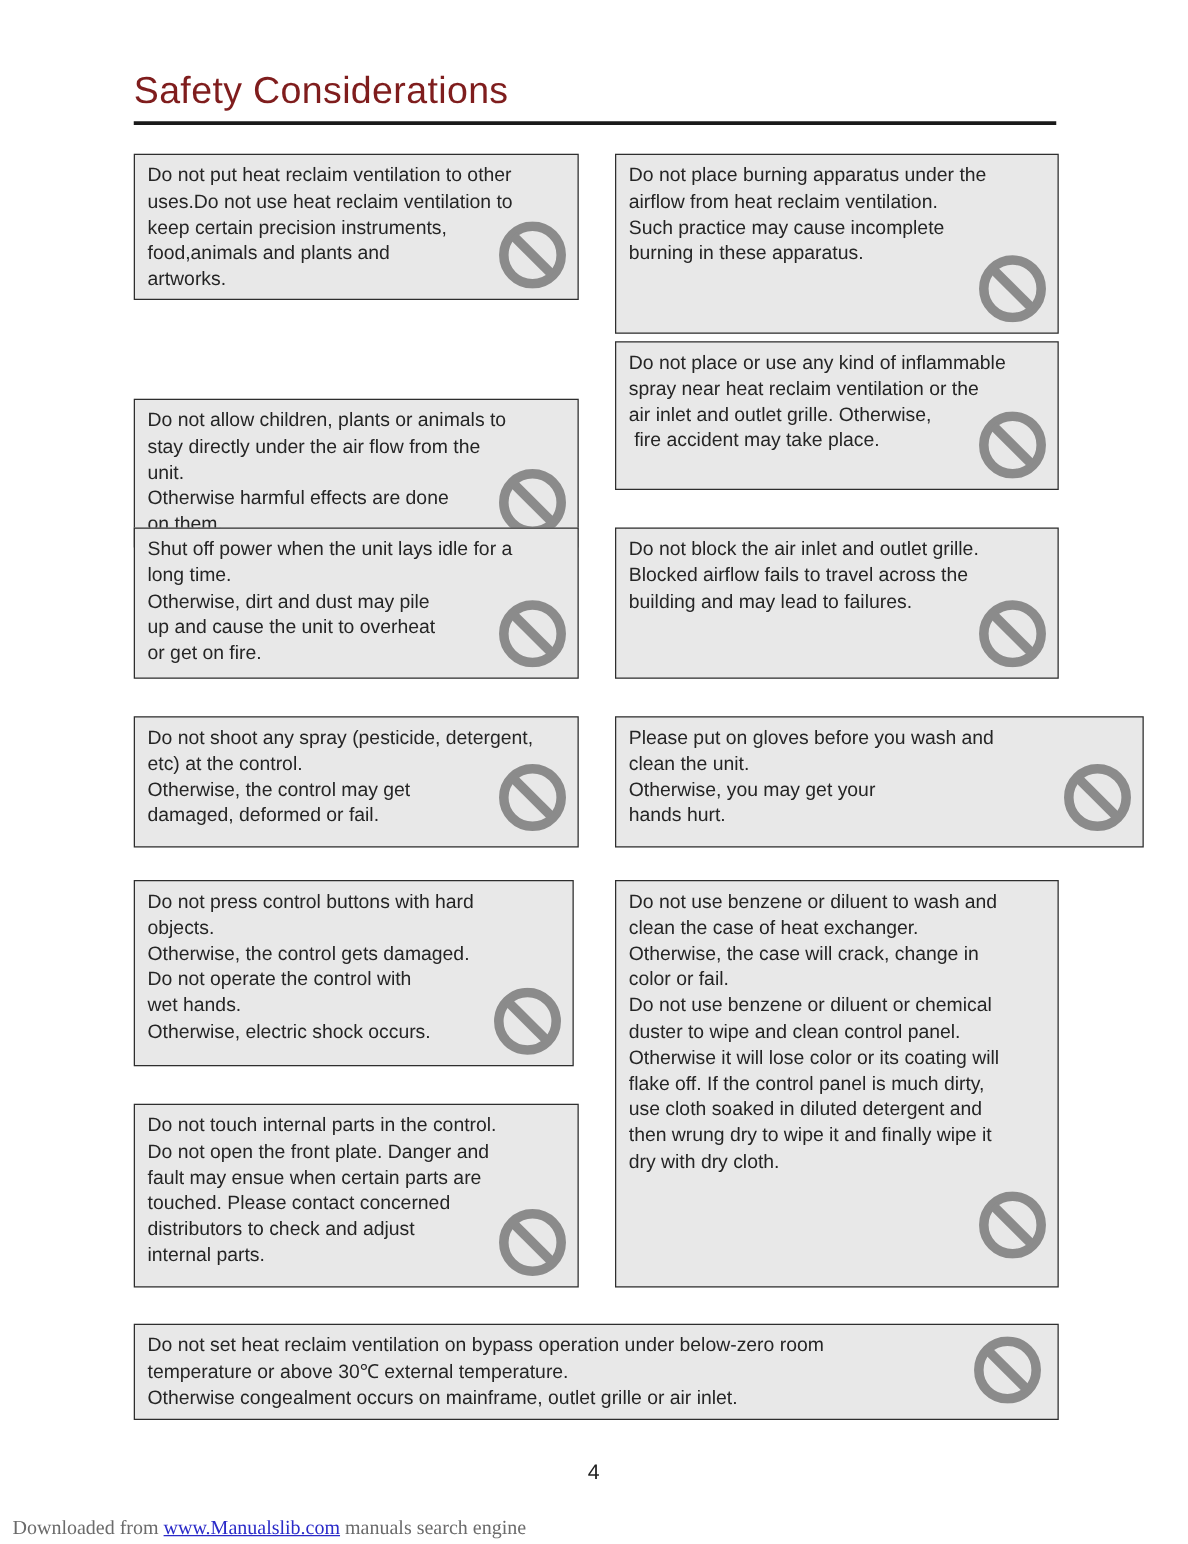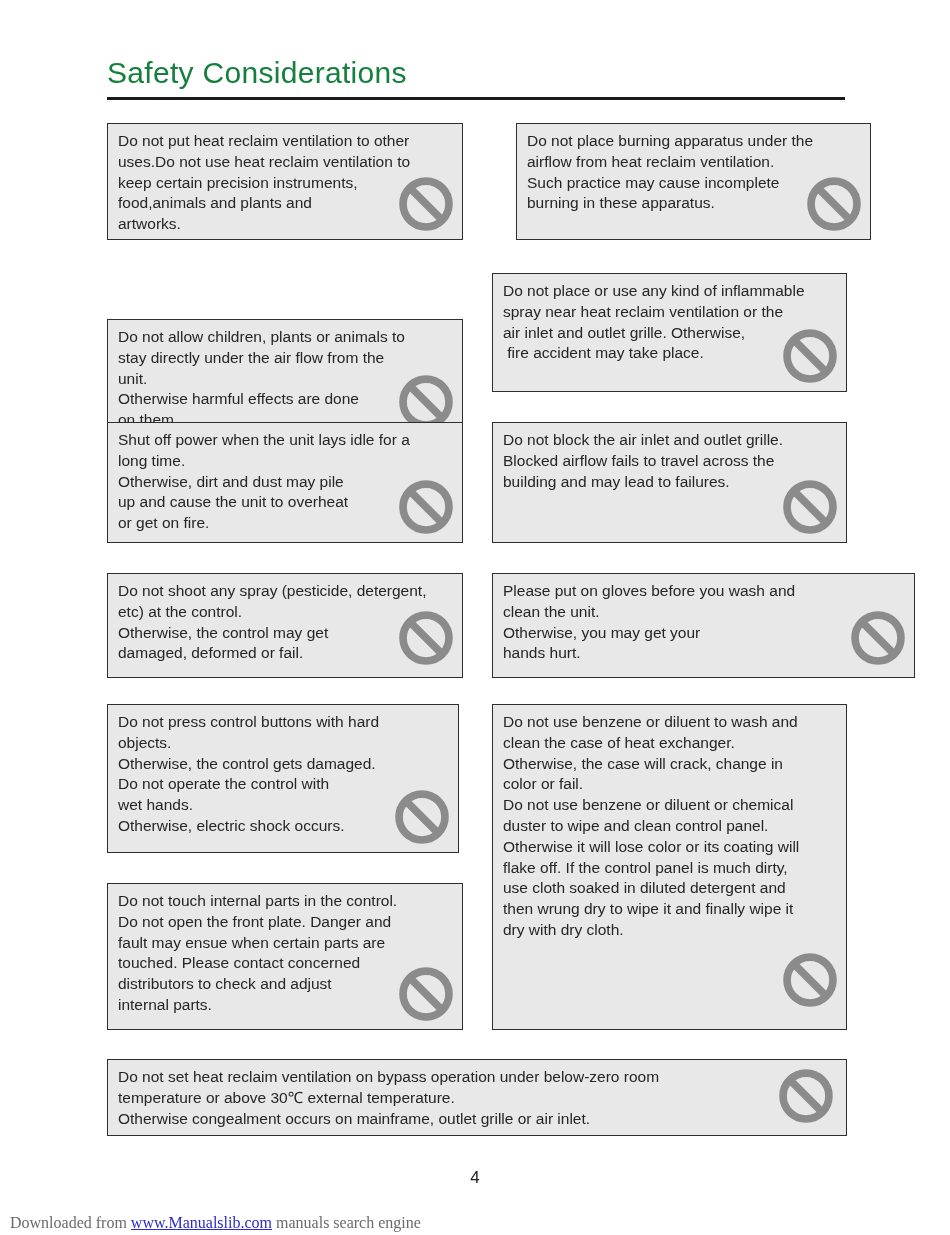--- a/index.html
+++ b/index.html
@@ -11,21 +11,21 @@
     background: #ffffff;
     font-family: "Liberation Sans", sans-serif;
     overflow: hidden;
   }
   .title {
     position: absolute;
     left: 107px;
     top: 56px;
     font-size: 30px;
     font-weight: 400;
-    color: #15803d;
+    color: #7f1d1d;
     letter-spacing: 0.3px;
   }
   .title-rule {
     position: absolute;
     left: 107px;
     top: 97px;
     width: 738px;
     height: 3px;
     background: #1a1a1a;
   }
@@ -47,21 +47,21 @@
   .no-icon {
     position: absolute;
     right: 9px;
     bottom: 8px;
     width: 54px;
     height: 54px;
     color: #8b8b8b;
   }
   
   .b1  { left: 107px; top: 123px;  width: 356px; height: 117px; }
-  .b2  { left: 516px; top: 123px;  width: 355px; height: 117px; }
+  .b2  { left: 492px; top: 123px;  width: 355px; height: 144px; }
   .b3  { left: 107px; top: 273px;  width: 356px; height: 119px; margin-top: 46px; }
   .b4  { left: 492px; top: 273px;  width: 355px; height: 119px; }
   .b5  { left: 107px; top: 422px;  width: 356px; height: 121px; }
   .b6  { left: 492px; top: 422px;  width: 355px; height: 121px; }
   .b7  { left: 107px; top: 573px;  width: 356px; height: 105px; }
   .b8  { left: 492px; top: 573px;  width: 423px; height: 105px; }
   .b9  { left: 107px; top: 704px;  width: 352px; height: 149px; }
   .b10 { left: 492px; top: 704px;  width: 355px; height: 326px; }
   .b11 { left: 107px; top: 883px;  width: 356px; height: 147px; padding-left: 41px; }
   .b12 { left: 107px; top: 1059px; width: 740px; height: 77px;  }

